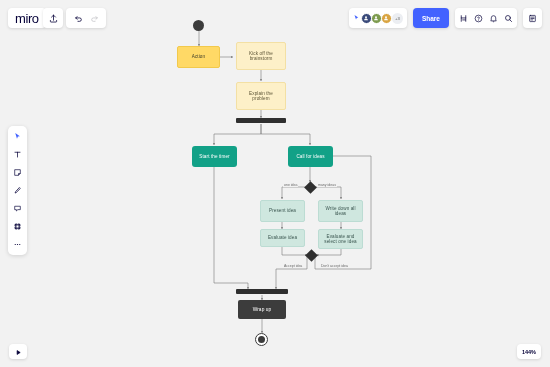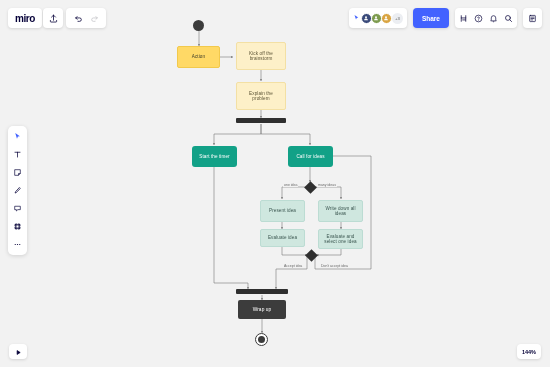--- a/index.html
+++ b/index.html
@@ -123,22 +123,22 @@
     top: 8px;
     display: flex;
     align-items: center;
     background: #ffffff;
     border-radius: 4px;
     box-shadow: 0 1px 3px rgba(0,0,0,.13);
     height: 20px;
   }
   #logo-group { left: 8px; padding: 0 7px; }
   .miro-logo {
-    font-size: 10px;
-    font-weight: 700;
+    font-size: 13px;
+    font-weight: 400;
     color: #050038;
     letter-spacing: -.4px;
   }
   #upload-group { left: 43px; width: 20px; justify-content: center; }
   #undo-group { left: 66px; width: 40px; justify-content: space-around; padding: 0 4px; }
 
   .tb-icon {
     display: flex;
     align-items: center;
     justify-content: center;

